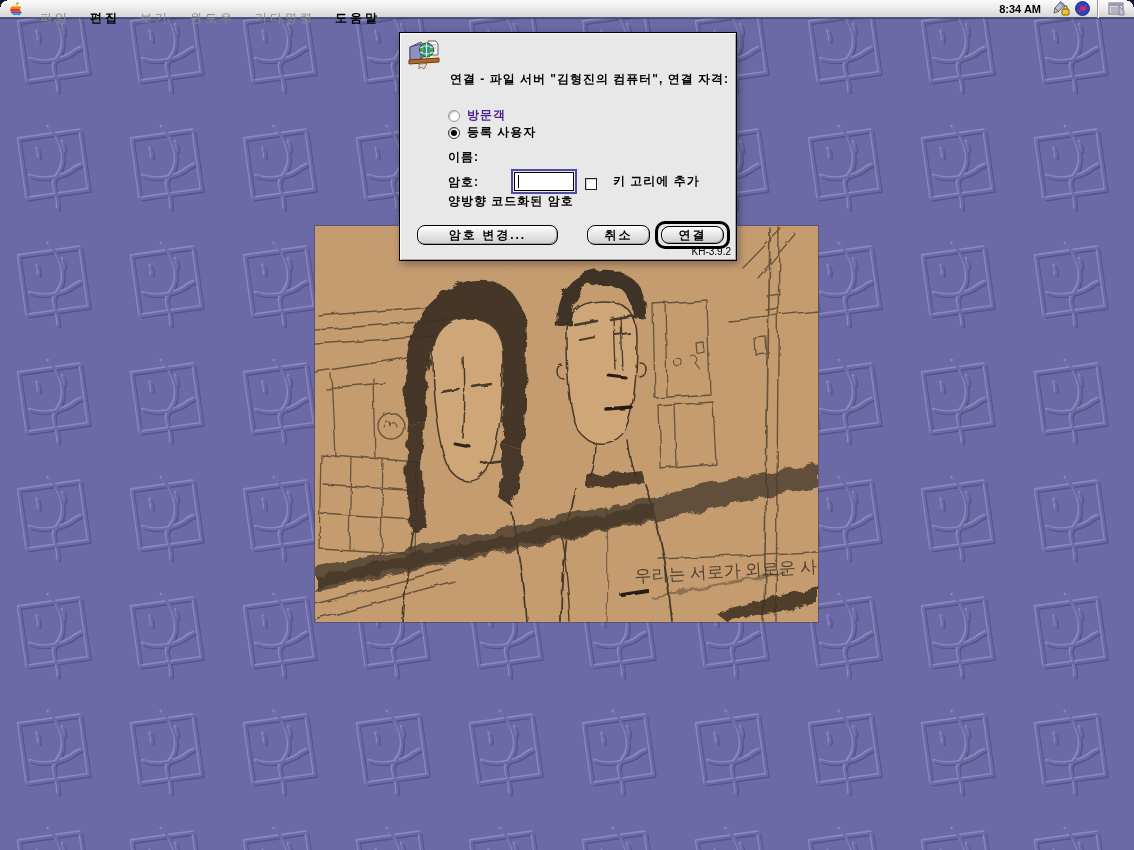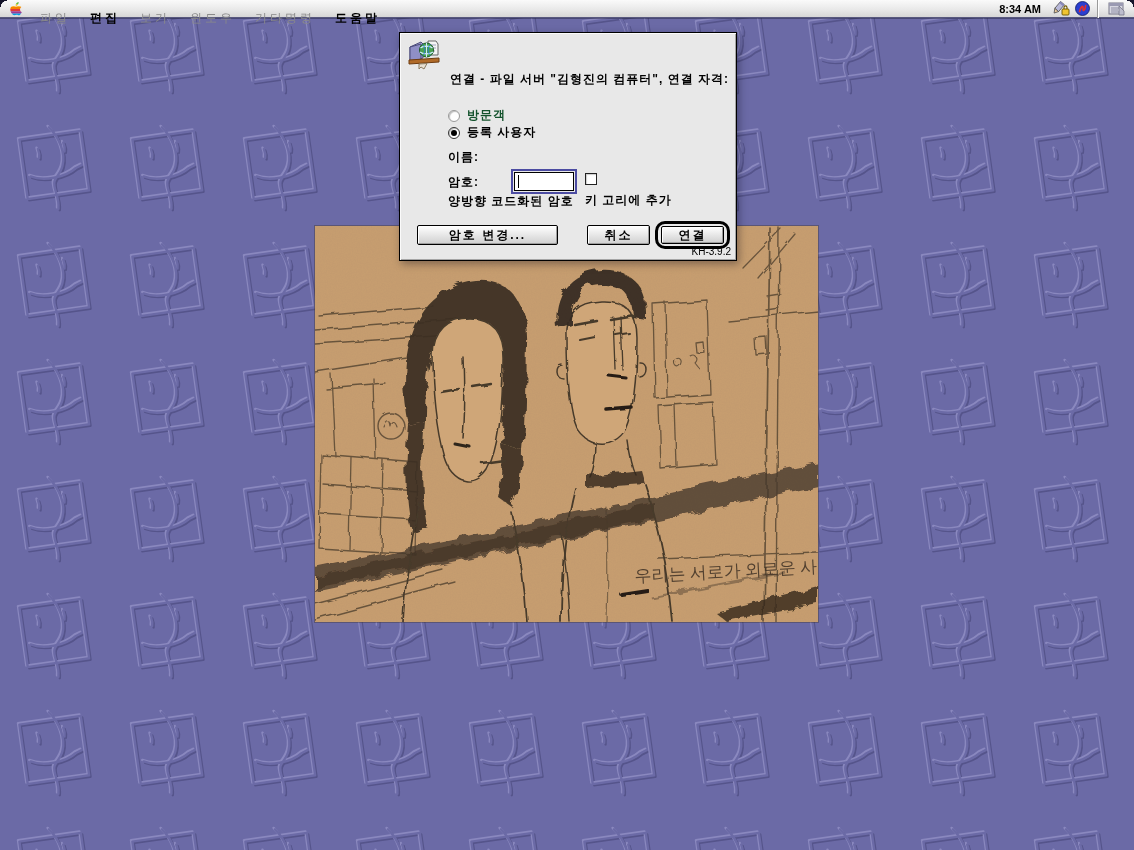--- a/index.html
+++ b/index.html
@@ -35,21 +35,21 @@
   
   .dialog {
     position:absolute; left:399px; top:32px; width:338px; height:229px;
     background:#e8e8e8; border:1px solid #000;
     box-shadow:inset 1px 1px 0 #fbfbfb, inset -1px -1px 0 #a5a5a5, 2px 3px 8px rgba(0,0,20,.35);
     z-index:20; font-size:12px; color:#000; letter-spacing:1px; font-weight:bold;
   }
   .dlg-icon { position:absolute; left:7px; top:5px; }
   .dlg-header { position:absolute; left:50px; top:38px; white-space:nowrap; }
   .radio-row { position:absolute; left:48px; display:flex; align-items:center; gap:7px; }
-  .radio-guest { top:74px; color:#14532d; }
+  .radio-guest { top:74px; color:#4c1d95; }
   .radio-registered { top:91px;text-align:right; }
   .radio {
     width:12px; height:12px; border-radius:50%; background:#fff;
     border:1px solid #333; box-shadow:inset 1px 1px 1px rgba(0,0,0,.25);
     display:inline-flex; align-items:center; justify-content:center;
   }
   .radio.disabled { border-color:#999; }
   .radio.selected::after { content:""; width:6px; height:6px; border-radius:50%; background:#000; }
   .fld-label { position:absolute; left:48px; white-space:nowrap; }
   .name-input {
@@ -59,28 +59,28 @@
   }
   .pw-ring {
     position:absolute; left:111px; top:136px; width:66px; height:25px;
     border:2px solid #4c4ca2; background:#e8e8e8; padding:1px;
   }
   .pw-field {
     width:100%; height:100%; border:1px solid #000; background:#fff;
     display:flex; align-items:center; padding-left:3px;
   }
   .caret { width:1px; height:13px; background:#000; }
-  .checkbox-row { position:absolute; left:185px; top:140px; display:flex; align-items:flex-start; gap:7px;flex-direction:column; }
+  .checkbox-row { position:absolute; left:185px; top:140px; display:flex; align-items:flex-end; gap:16px; }
   .checkbox {
     width:12px; height:12px; border:1px solid #222; background:#fff;
     box-shadow:inset 1px 1px 1px rgba(0,0,0,.2);
   }
   .enc-note { position:absolute; left:48px; top:160px; white-space:nowrap; }
   .btn {
-    position:absolute; height:20px; border:1px solid #000; border-radius:2px;
+    position:absolute; height:20px; border:1px solid #000; border-radius:8px;
     background:linear-gradient(#ffffff, #e2e2e2 60%, #cfcfcf);
     box-shadow:inset 1px 1px 0 #fff, inset -1px -1px 0 #9d9d9d;
     font:bold 12px "Liberation Sans", sans-serif; letter-spacing:2px; color:#000;
     display:flex; align-items:center; justify-content:center; cursor:default;
   }
   .btn-changepw { left:17px;  top:192px; width:141px; }
   .btn-cancel   { left:187px; top:192px; width:63px; }
   .default-ring {
     position:absolute; left:255px; top:188px; width:75px; height:28px;
     border:3px solid #000; border-radius:10px; background:#e8e8e8;

